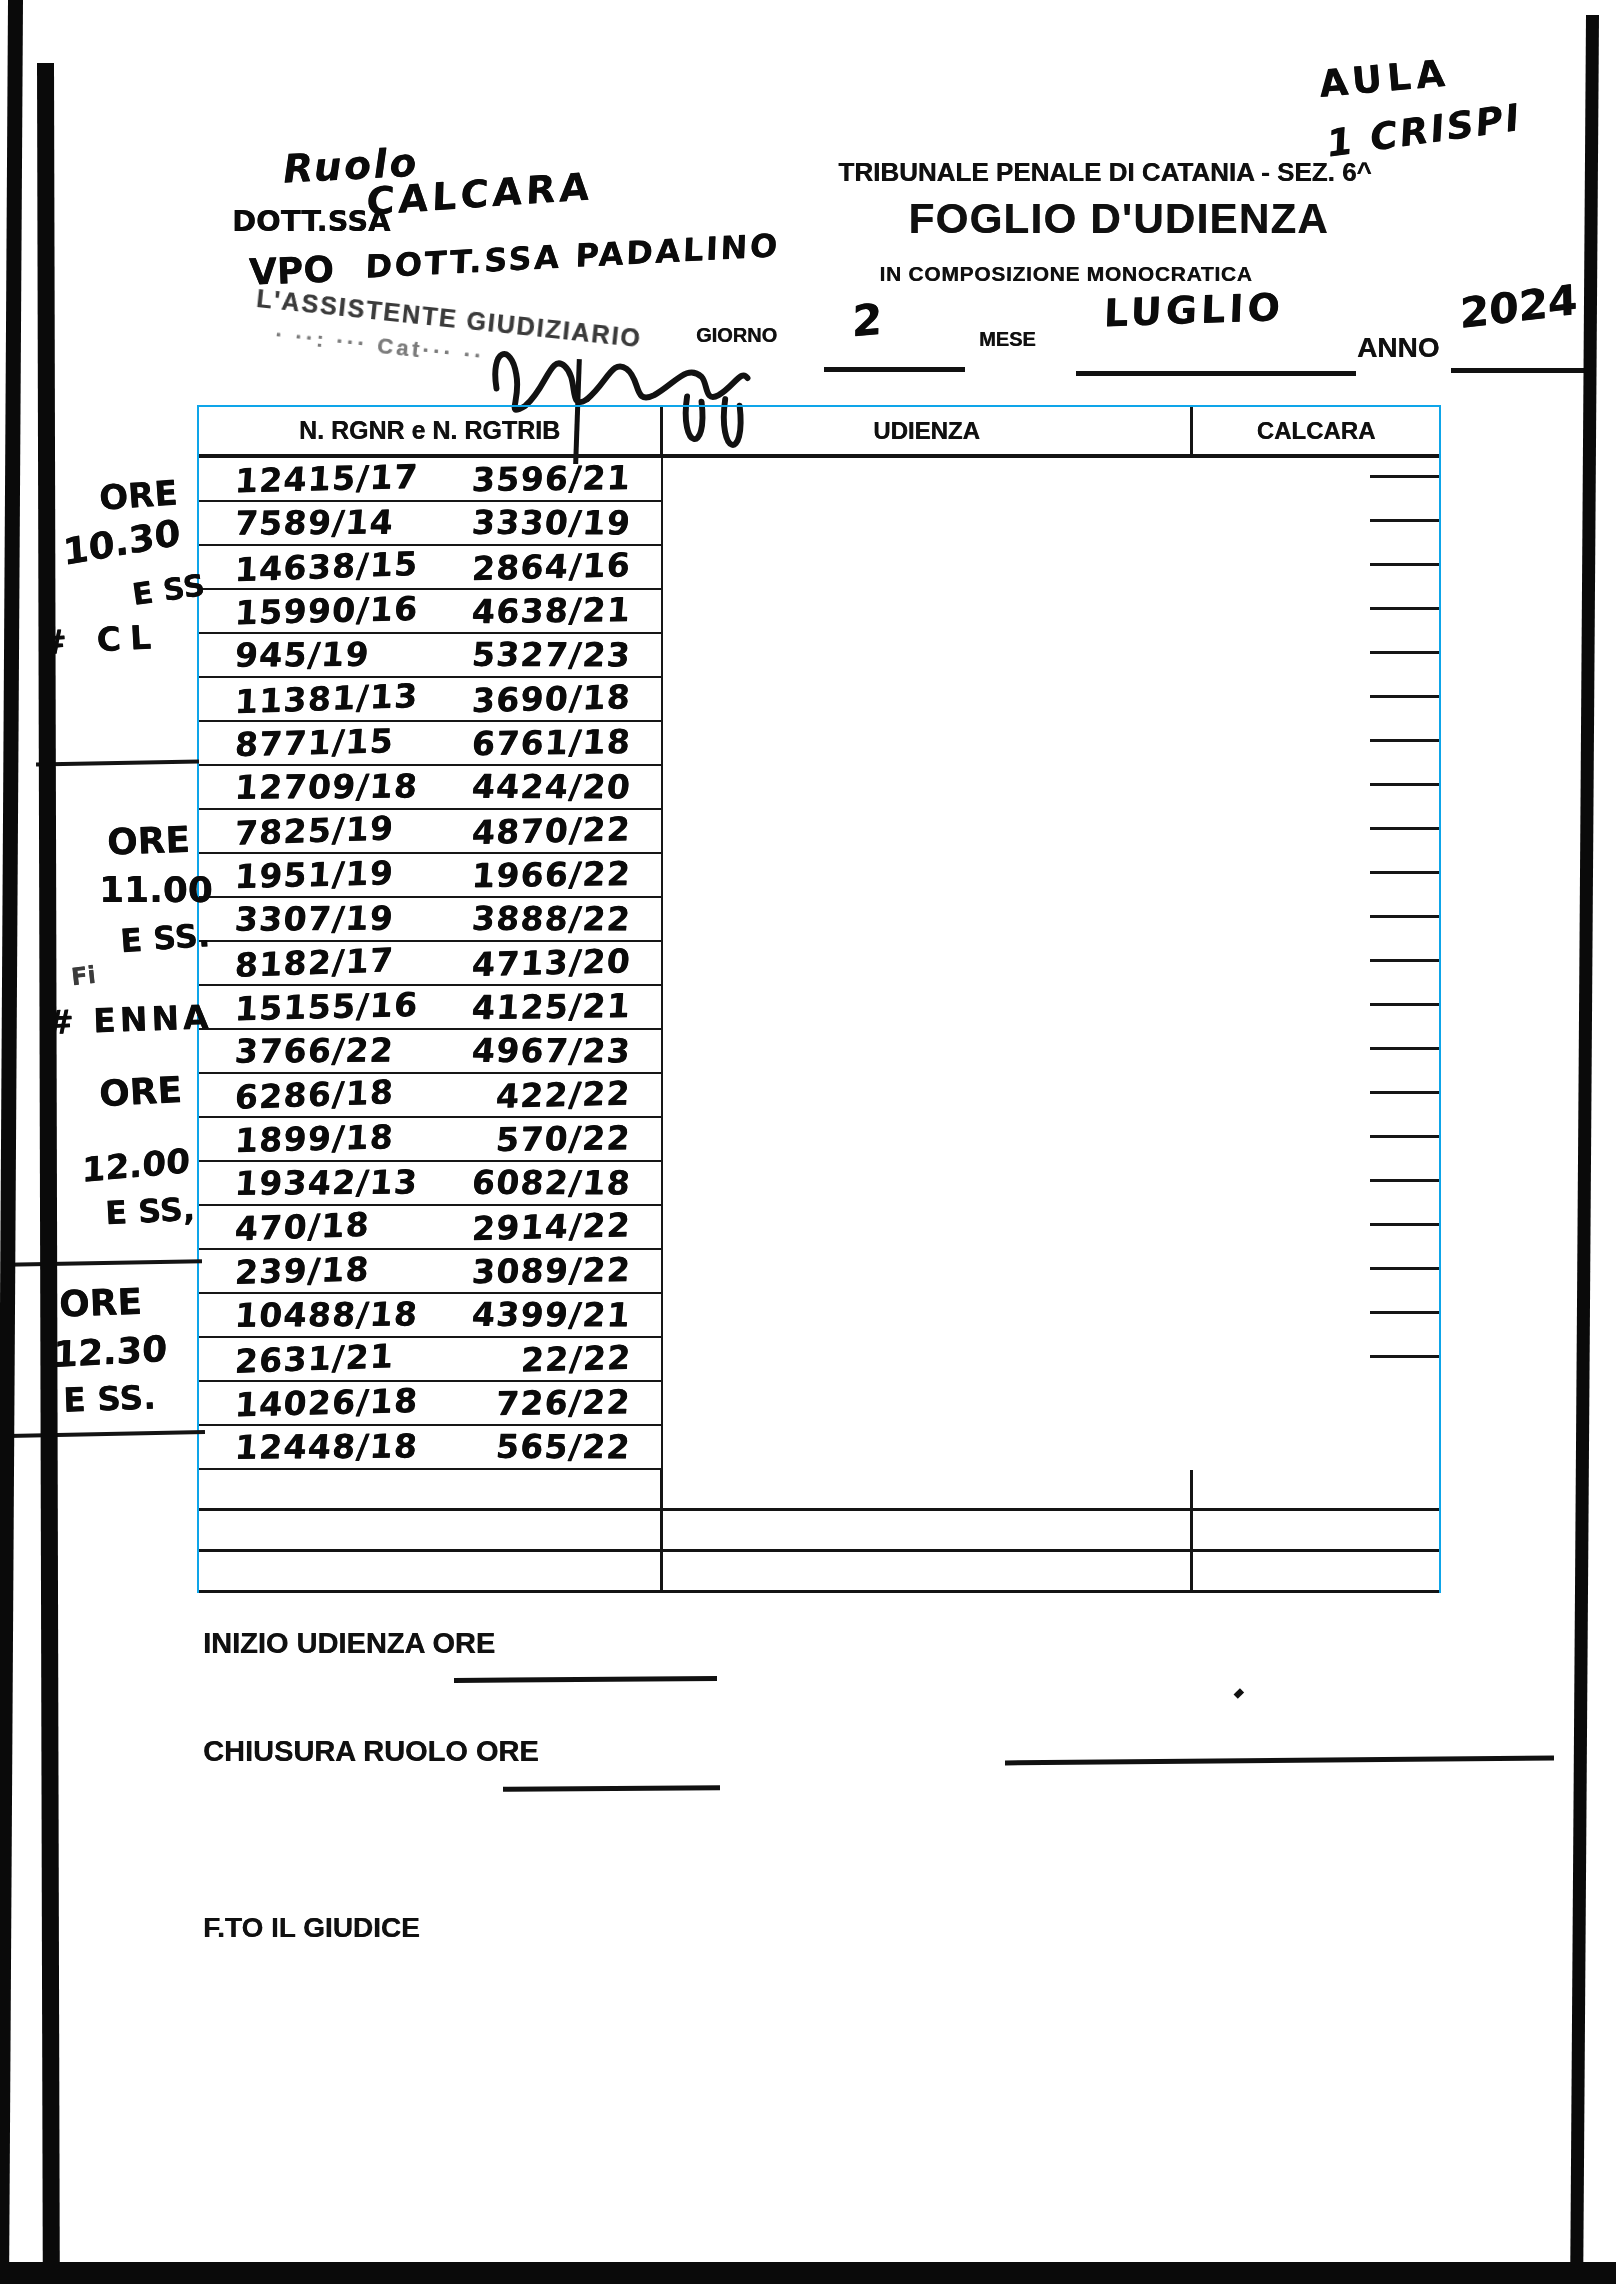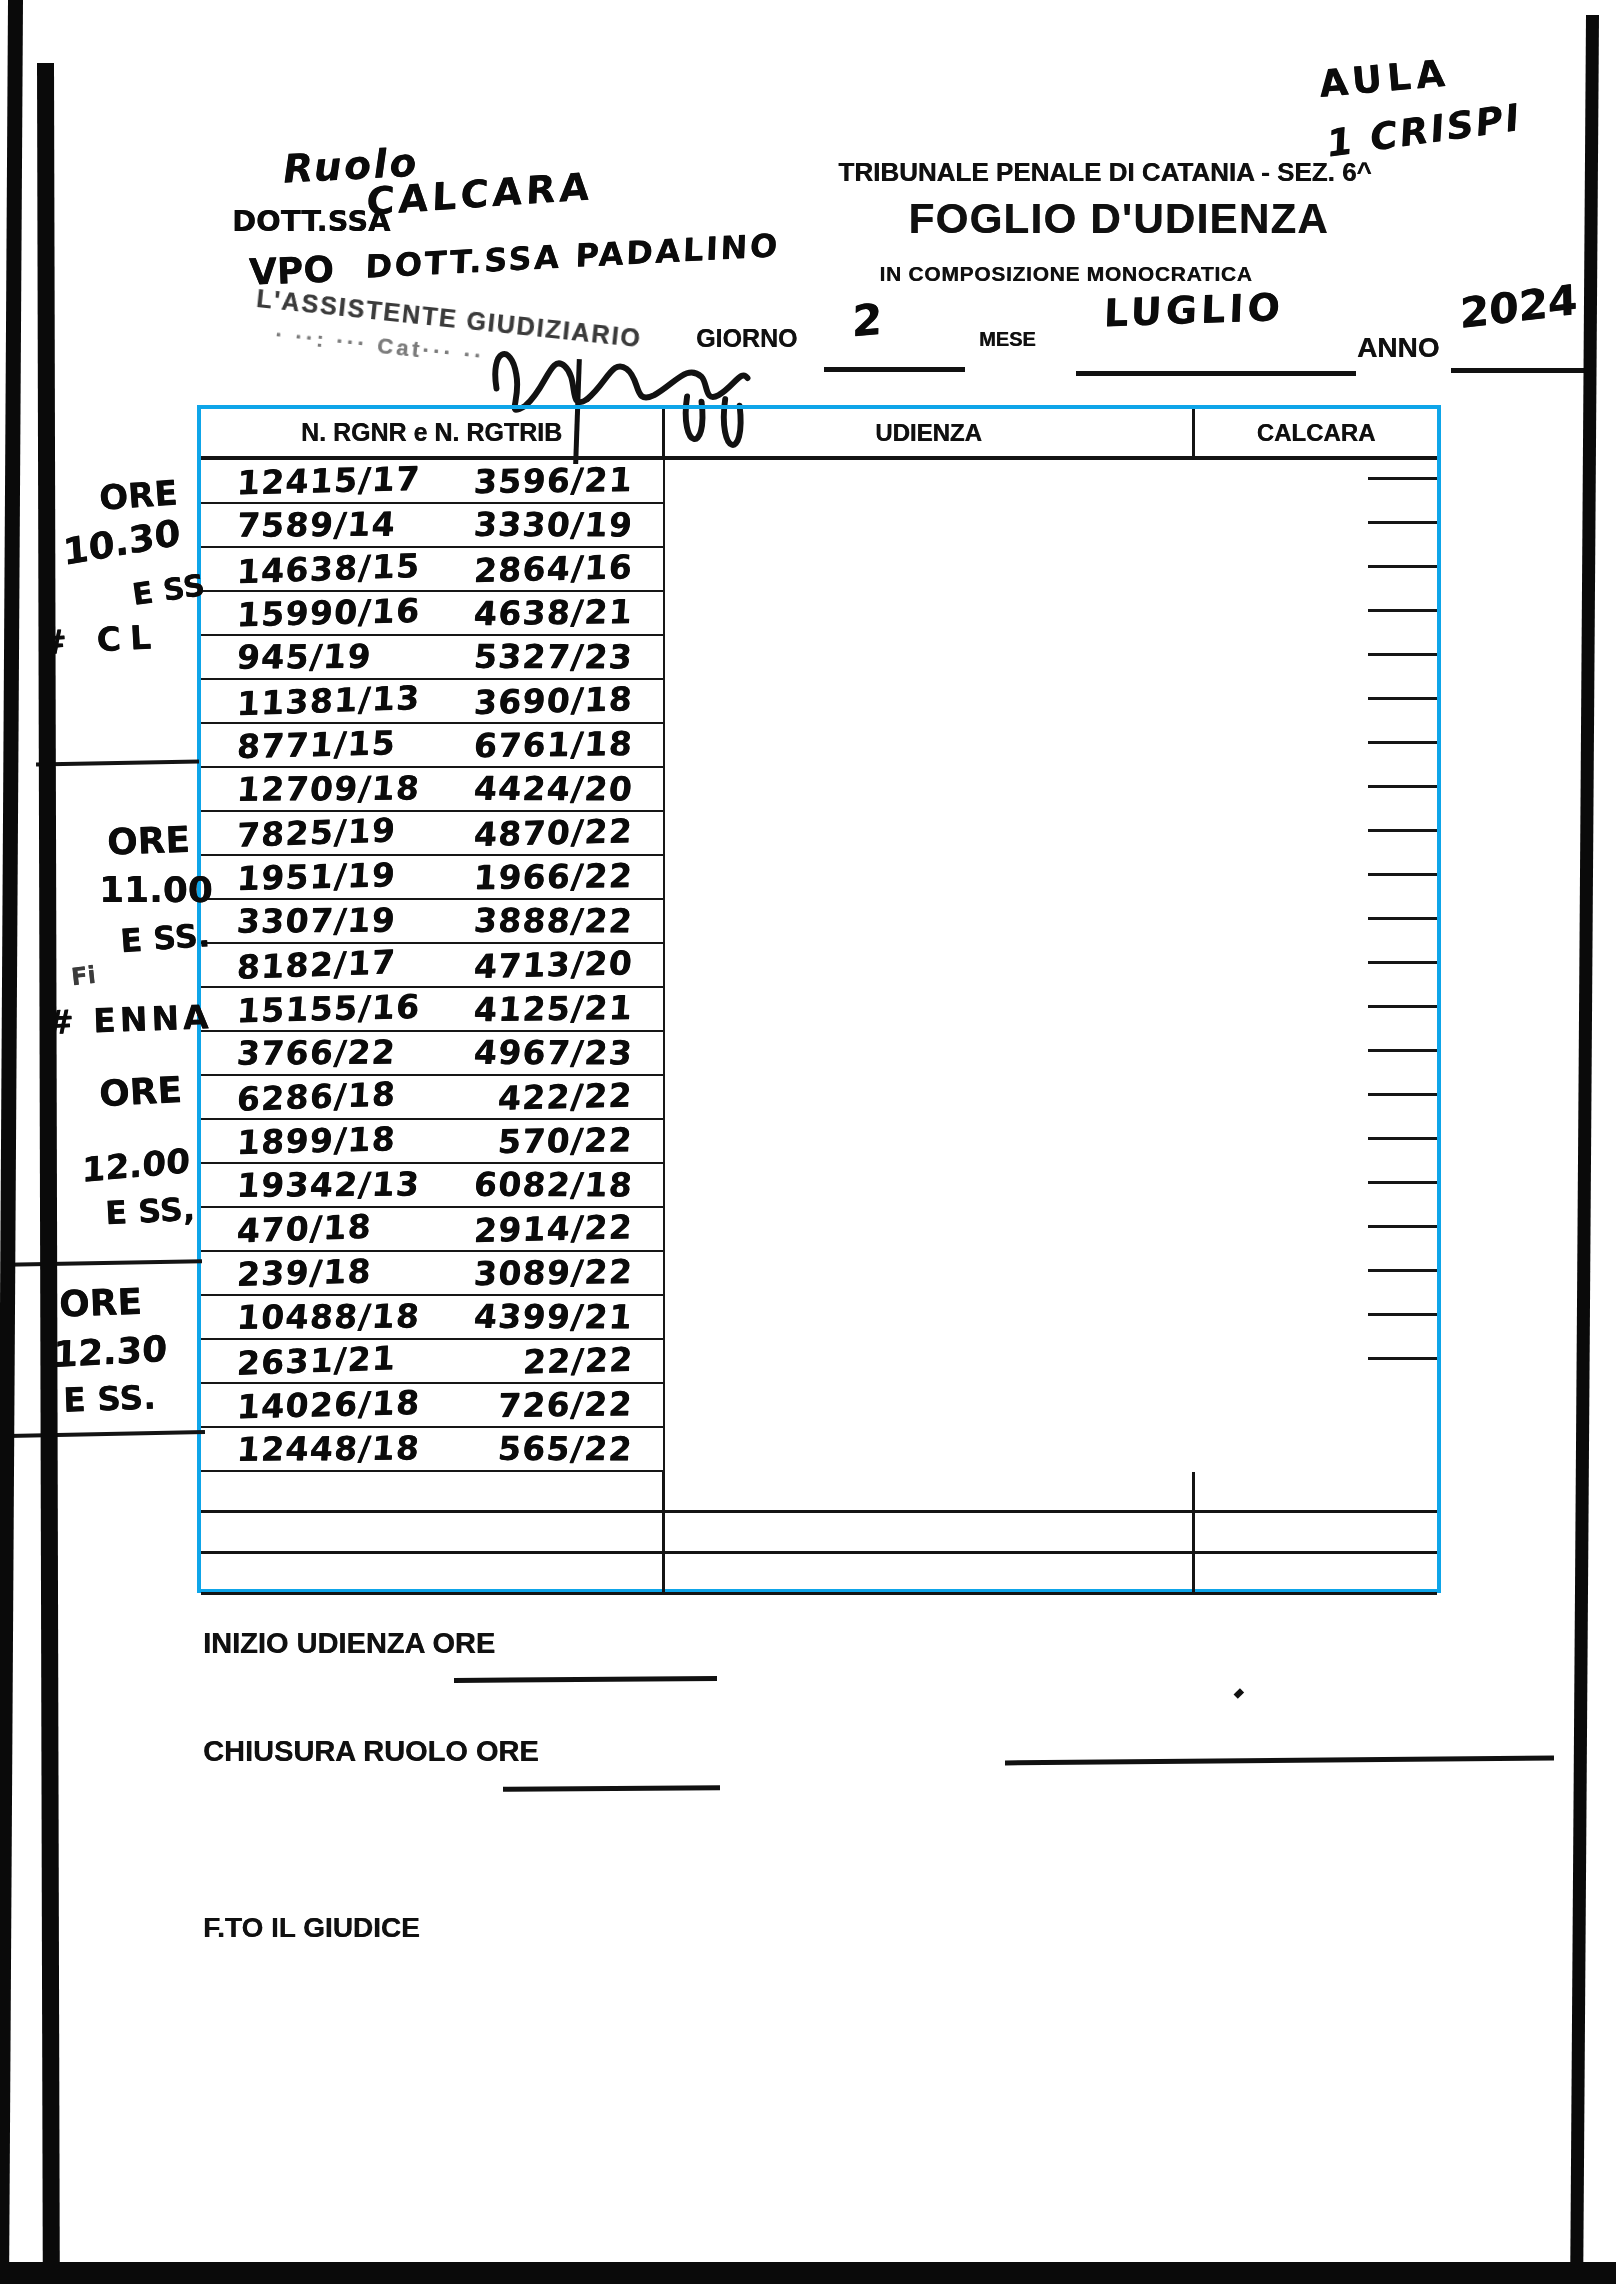--- a/index.html
+++ b/index.html
@@ -7,21 +7,21 @@
         font-family:"Liberation Sans",sans-serif;color:#0f0f0f;}
   .abs{position:absolute;}
   .printed{font-family:"Liberation Sans",sans-serif;font-weight:bold;color:#101010;
            text-shadow:0.4px 0.4px 0 #2a2a2a; white-space:nowrap;}
   .hw{font-family:"DejaVu Sans",sans-serif;font-weight:bold;color:#0b0b0b;white-space:nowrap;
       text-shadow:0.3px 0.3px 0 #111;}
   .bar{background:#0a0a0a;}
   .uline{background:#111;height:4.6px;}
   .sepline{border-top:4px solid #141414;}
   
-  #tbl{left:197px;top:405px;width:1244px;height:1188px;border:4px solid #0ea5e9;box-sizing:border-box;}
+  #tbl{left:197px;top:405px;width:1244px;height:1188px;border:2px solid #0ea5e9;box-sizing:border-box;}
   #thead{display:flex;height:51px;border-bottom:4px solid #141414;box-sizing:border-box;}
   .th{display:flex;align-items:center;justify-content:center;font-size:24px;box-sizing:border-box;}
   .th1{width:464px;border-right:3.3px solid #141414;font-size:25px;}
   .th2{width:530px;border-right:3.3px solid #141414;}
   .th3{flex:1;}
   .trow{position:relative;width:100%;height:44px;}
   .c1{position:absolute;left:0;top:0;width:464px;height:44px;border-right:2.6px solid #161616;
       border-bottom:2.6px solid #161616;box-sizing:border-box;display:flex;justify-content:space-between;
       padding:0 30px 0 36px;}
   .c1 .hw{font-size:33px;line-height:41px;letter-spacing:1.3px;transform:skewX(-5deg) rotate(-1deg);}
@@ -35,21 +35,21 @@
 </style>
 </head>
 <body>
 
 <div id="page">
 
   <div class="abs printed" style="left:809px;top:157px;width:592px;text-align:center;font-size:26px;">TRIBUNALE PENALE DI CATANIA - SEZ. 6^</div>
   <div class="abs printed" style="left:803px;top:195px;width:526px;text-align:right;font-size:42px;letter-spacing:1.3px;">FOGLIO  D'UDIENZA</div>
   <div class="abs printed" style="left:803px;top:262px;width:526px;text-align:center;font-size:21px;letter-spacing:0.7px;">IN COMPOSIZIONE MONOCRATICA</div>
 
-  <span class="abs printed" style="left:696px;top:324px;font-size:25px;">GIORNO</span>
+  <span class="abs printed" style="left:696px;top:324px;font-size:20px;">GIORNO</span>
   <span class="abs hw" style="left:852px;top:295px;font-size:43px;transform:skewX(-6deg) rotate(-5deg);">2</span>
   <div class="abs uline" style="left:824px;top:367px;width:141px;"></div>
   <span class="abs printed" style="left:979px;top:328px;font-size:20px;">MESE</span>
   <span class="abs hw" style="left:1104px;top:288px;font-size:38px;letter-spacing:4px;transform:skewX(-4deg) rotate(-2deg);">LUGLIO</span>
   <div class="abs uline" style="left:1076px;top:371px;width:280px;"></div>
   <span class="abs printed" style="left:1357px;top:332px;font-size:28px;">ANNO</span>
   <span class="abs hw" style="left:1460px;top:282px;font-size:42px;transform:skewX(-6deg) rotate(-7deg);">2024</span>
   <div class="abs uline" style="left:1451px;top:368px;width:145px;"></div>
 
   <span class="abs hw" style="left:283px;top:143px;font-size:39px;font-style:italic;transform:rotate(-3deg);letter-spacing:2.6px;">Ruolo</span>

